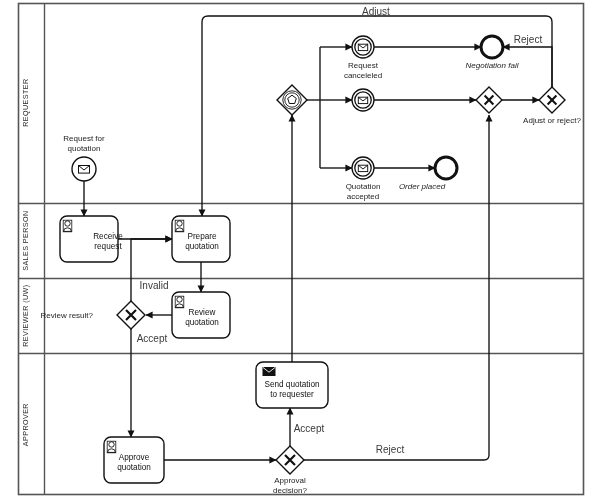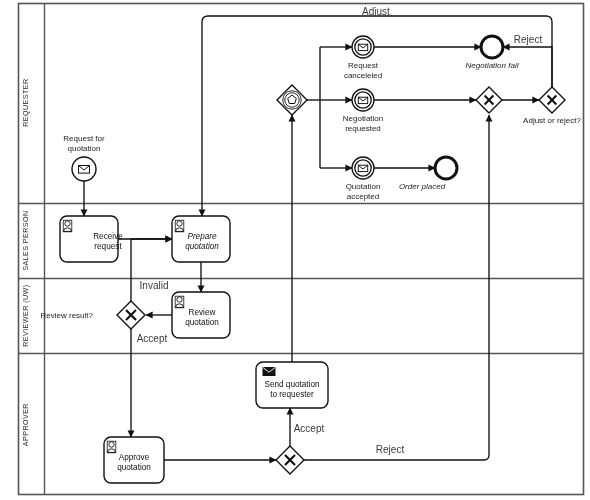--- a/index.html
+++ b/index.html
@@ -223,39 +223,39 @@
   <div class="lane-label" style="left:-19px;top:312px;width:90px;transform:rotate(-90deg);">REVIEWER (UW)</div>
 
   <div class="lane-label" style="left:-19px;top:421px;width:90px;transform:rotate(-90deg);">APPROVER</div>
 
   <div class="nodelabel" style="left:44px;top:134px;width:80px;">Request for
 quotation</div>
 
   <div class="nodelabel" style="left:323px;top:61px;width:80px;">Request
 canceleled</div>
 
-  <div class="nodelabel" style="left:323px;top:114px;width:80px;">Negotiation
-requested</div>
 
   <div class="nodelabel" style="left:323px;top:182px;width:80px;">Quotation
 accepted</div>
 
   <div class="nodelabel" style="left:452px;top:61px;width:80px;font-style:italic;">Negotiation fail</div>
 
   <div class="nodelabel" style="left:382px;top:182px;width:80px;font-style:italic;">Order placed</div>
 
   <div class="nodelabel" style="left:510px;top:116px;width:84px;">Adjust or reject?</div>
 
   <div class="nodelabel" style="left:29px;top:311px;width:64px;text-align:right;">Review result?</div>
 
+  <div class="nodelabel" style="left:252px;top:476px;width:76px;">Approval
+decision?</div>
 
   <div class="tasklabel" style="left:62px;top:224px;width:56px;height:36px;padding-left:18px;">Receive
 request</div>
 
-  <div class="tasklabel" style="left:174px;top:224px;width:56px;height:36px;font-style:italic;">Prepare
+  <div class="tasklabel" style="left:174px;top:224px;width:56px;height:36px;">Prepare
 quotation</div>
 
   <div class="tasklabel" style="left:174px;top:300px;width:56px;height:36px;">Review
 quotation</div>
 
   <div class="tasklabel" style="left:256px;top:375px;width:72px;height:30px;">Send quotation
 to requester</div>
 
   <div class="tasklabel" style="left:106px;top:445px;width:56px;height:36px;">Approve
 quotation</div>

